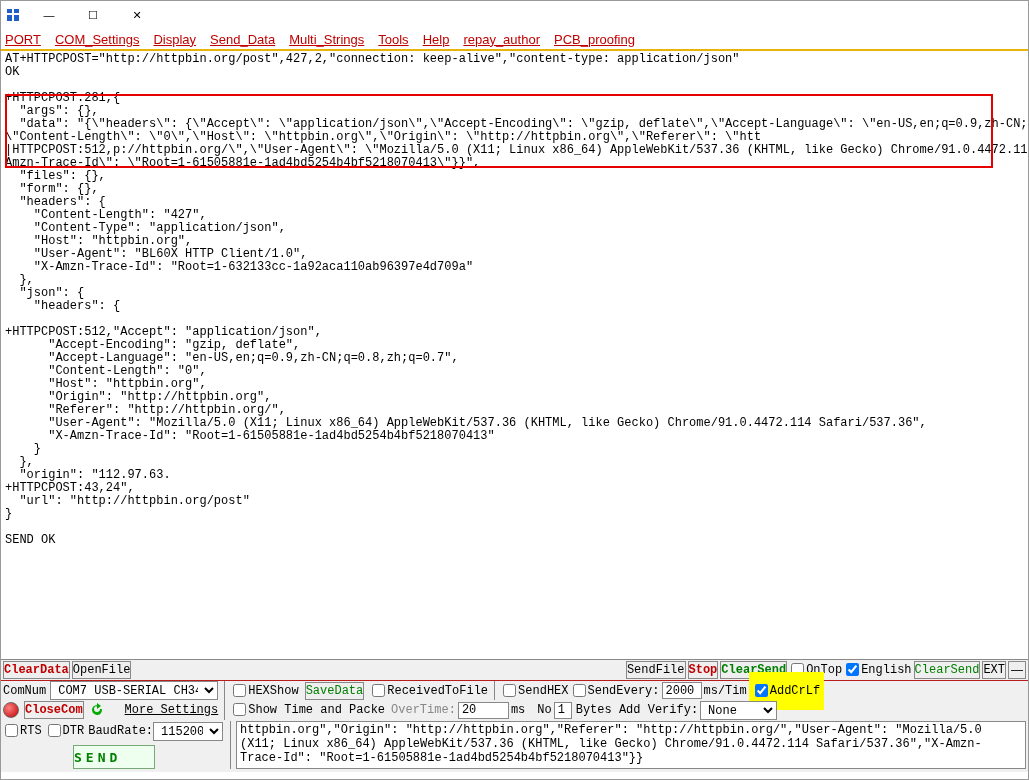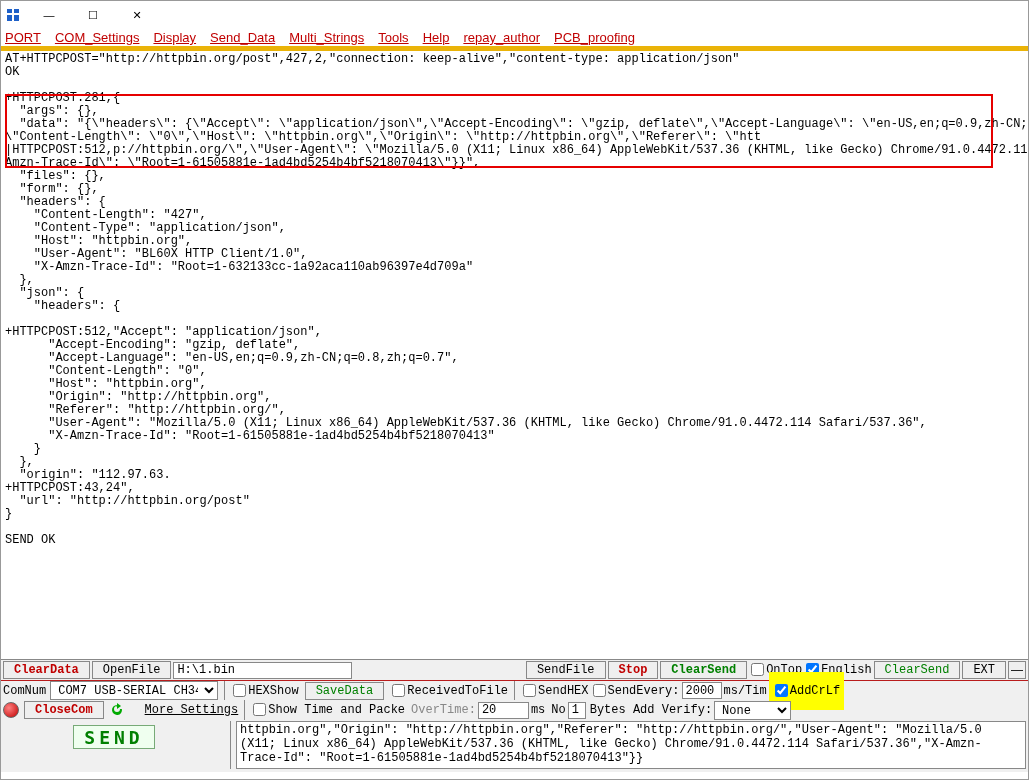--- a/index.html
+++ b/index.html
@@ -2,36 +2,36 @@
 <html><head>
 <meta charset="utf-8">
 <style>
 * { box-sizing: border-box; margin: 0; padding: 0; }
 body { font-family: "Microsoft Sans Serif", Tahoma, sans-serif; font-size: 12px; background: #fff; width: 1029px; height: 780px; overflow: hidden; border: 1px solid #999; }
 .titlebar { height: 28px; display: flex; align-items: center; padding: 0 4px; background: #fff; }
 .titlebar .icon { width: 16px; height: 16px; margin-right: 6px; display: inline-block; }
 .titlebar .title { flex: 1; font-size: 12px; }
 .winbtns { display: flex; gap: 0; }
 .winbtn { width: 44px; height: 28px; display: flex; align-items: center; justify-content: center; font-family: "Segoe UI Symbol", sans-serif; font-size: 11px; background: #fff; }
-.menubar { height: 22px; display: flex; align-items: center; padding: 0 4px; gap: 14px; border-bottom: 5px solid #eab308; }
+.menubar { height: 22px; display: flex; align-items: center; padding: 0 4px; gap: 14px; border-bottom: 2px solid #eab308; }
 .menubar span { color: #c00000; font-size: 13px; text-decoration: underline; cursor: default; }
 .terminal { position: relative; height: 608px; background: #fff; padding: 2px 4px; font-family: "SimSun","NSimSun","MS Gothic","Courier New",monospace; font-size: 12px; line-height: 13px; white-space: pre; overflow: hidden; }
 .redbox { position: absolute; border: 2px solid #e60000; pointer-events: none; }
 .panel { border-top: 1px solid #888; background: #f0f0f0; }
 .row { display: flex; align-items: center; height: 20px; padding: 0 2px; gap: 2px; }
-.btn { background: #efefef; border: 1px solid #888; padding: 1px 10px; font-family: "SimSun","Courier New",monospace; font-size: 12px; height: 18px; line-height: 14px; cursor: pointer; text-align: right; }
+.btn { background: #efefef; border: 1px solid #888; padding: 1px 0; font-family: "SimSun","Courier New",monospace; font-size: 12px; height: 18px; line-height: 14px; cursor: pointer; text-align: right; }
 .btn.red { color: #c00000; font-weight: bold; }
 .btn.green { color: #008000; }
 .btn.greenbold { color: #008000; font-weight: bold; }
 .txt { font-family: "SimSun","Courier New",monospace; font-size: 12px; }
 .inset { background: #fff; border: 1px solid #888; padding: 1px 3px; height: 17px; font-family: "SimSun","Courier New",monospace; font-size: 12px; }
 select.inset { height: 19px; }
 input[type=checkbox] { vertical-align: middle; margin: 0 2px 0 2px; }
 .yellow { background: #ffff00; padding: 12px 4px; }
-.bigsend { width: 82px; height: 24px; border: 1px solid #7a7; background: #efffef; color: #008000; font-weight: bold; font-family: "SimSun",monospace; font-size: 18px; letter-spacing: 4px; text-align: center; }
+.bigsend { width: 82px; height: 24px; border: 1px solid #7a7; background: #efffef; color: #008000; font-weight: bold; font-family: "SimSun",monospace; font-size: 13px; letter-spacing: 4px; text-align: left; }
 .sendarea { flex: 1; background: #fff; border: 1px solid #888; height: 48px; font-family: "SimSun","Courier New",monospace; font-size: 12px; padding: 1px 3px; overflow: hidden; resize: none; }
 .round { width: 16px; height: 16px; border-radius: 50%; border: 1px solid #666; display: inline-block; vertical-align: middle; }
 .round.red { background: radial-gradient(circle at 35% 35%, #ff8080, #c00000); }
 .refresh-icon { width: 16px; height: 16px; display: inline-block; vertical-align: middle; }
 .gray { color: #888; }
 .spacer { flex: 1; }
 .row1-right { display: flex; align-items: center; gap: 2px; margin-left: auto; }
 .openfile-field { flex: 1; max-width: 300px; }
 .extbtn { width: 18px; height: 18px; border: 1px solid #888; background: #efefef; text-align: center; line-height: 14px; font-size: 12px; }
 .row2, .row3, .row4 { display: flex; align-items: center; }
@@ -107,21 +107,20 @@
 
 SEND OK</span>
   <div class="redbox" style="left:4px;top:43px;width:988px;height:74px;"></div>
 </div>
 
 <div class="panel">
 
   <div class="row">
     <button class="btn red">ClearData</button>
     <button class="btn">OpenFile</button>
-    <input class="inset openfile-field" style="width: 300px;" value="H:\1.bin">
     <div class="spacer"></div>
     <div class="row1-right">
       <button class="btn">SendFile</button>
       <button class="btn red">Stop</button>
       <button class="btn greenbold">ClearSend</button>
       <label class="txt"><input type="checkbox" style=""><span>OnTop</span></label>
       <label class="txt"><input type="checkbox" checked="" style=""><span>English</span></label>
       <button class="btn green">ClearSend</button>
       <button class="btn">EXT</button>
       <button class="extbtn">—</button>
@@ -152,30 +151,38 @@
       <svg width="16" height="16" viewBox="0 0 16 16">
           <path d="M8 3a5 5 0 1 0 4.9 4H11a3 3 0 1 1-3-3V1l4 3-4 3V5z" fill="#0a0"></path>
         </svg>
     </span>
     <span class="txt" style="margin-left:18px; text-decoration:underline;text-align:center;">More Settings</span>
     <div class="sep-v" style="margin:0 4px;"></div>
     <label class="txt"><input type="checkbox" style=""><span>Show Time and Packe</span></label>
     <span class="txt gray" style="margin-left:4px;">OverTime:</span>
     <input class="inset" style="width: 51px;" value="20">
     <span class="txt">ms</span>
-    <span class="txt" style="margin-left:4px;">No</span>
+    <span class="txt" style="margin-left:10px;">No</span>
     <input class="inset" style="width: 18px;" value="1">
     <span class="txt" style="margin-left:2px;">Bytes Add Verify:</span>
     <select class="inset" style="width:77px;">
       <option>None</option>
     </select>
   </div>
 
   <div class="row row4">
     <div style="width:222px;">
+      <div style="display:flex;align-items:center;height:20px;">
+        <label class="txt"><input type="checkbox" style=""><span>RTS</span></label>
+        <label class="txt" style="margin-left:4px;"><input type="checkbox" style=""><span>DTR</span></label>
+        <span class="txt" style="margin-left:4px;">BaudRate:</span>
+        <select class="inset" style="width:70px;">
+          <option>115200</option>
+        </select>
+      </div>
       <div style="display:flex;justify-content:center;margin-top:4px;">
         <button class="bigsend">SEND</button>
       </div>
     </div>
     <div class="sep-v" style="margin:0 3px;height:48px;"></div>
     <textarea class="sendarea" style="">httpbin.org","Origin": "http://httpbin.org","Referer": "http://httpbin.org/","User-Agent": "Mozilla/5.0 (X11; Linux x86_64) AppleWebKit/537.36 (KHTML, like Gecko) Chrome/91.0.4472.114 Safari/537.36","X-Amzn-Trace-Id": "Root=1-61505881e-1ad4bd5254b4bf5218070413"}}</textarea>
   </div>
 
 </div>
 

